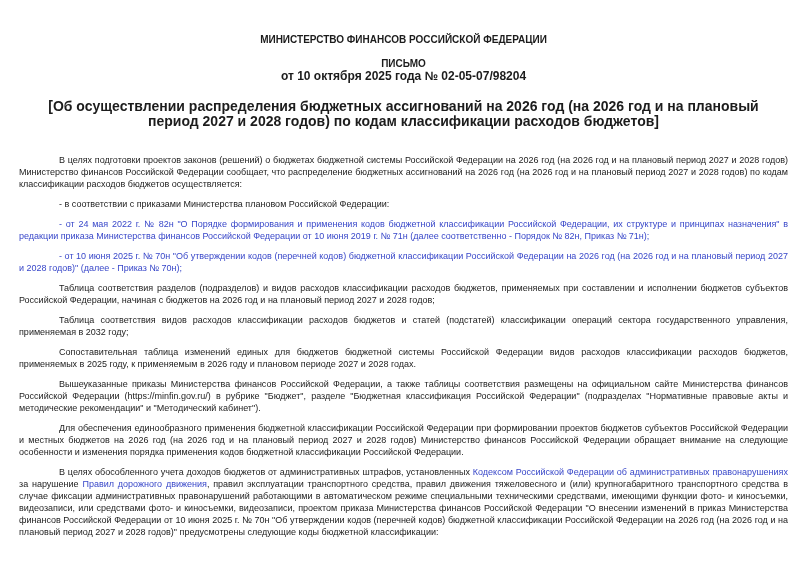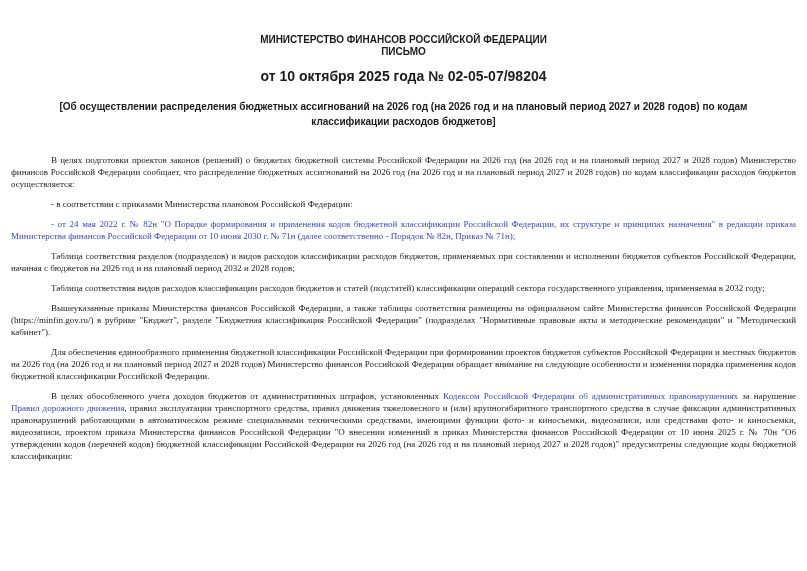--- a/index.html
+++ b/index.html
@@ -25,43 +25,42 @@
     text-align: center;
     font-weight: bold;
   }
   .org {
     font-size: 10px;
     line-height: 12px;
   }
   .doc-type {
     font-size: 10px;
     line-height: 12px;
+    margin-top: 12px;
   }
   .doc-date {
-    font-size: 14px;
+    font-size: 12px;
     line-height: 12px;
-    margin-top: 12px;
   }
   .subject {
-    font-size: 10px;
+    font-size: 14px;
     line-height: 15px;
     margin: 17px auto 16px auto;
     max-width: 762px;
     font-weight: bold;
   }
   .doc-body {
     margin-top: 25px;
     font-size: 9px;
     line-height: 12px;
     text-align: justify;
   }
   .doc-body p {
-    margin: 8px 0;
+    margin: 8px 8px;
     text-indent: 40px;
-    font-family: Liberation Serif, serif;
   }
   .link {
     color: #3847c9;
     text-decoration: none;
     cursor: pointer;
   }
 </style>
 </head>
 <body>
 
@@ -72,29 +71,31 @@
     <div class="doc-type">ПИСЬМО</div>
     <div class="doc-date">от 10 октября 2025 года № 02-05-07/98204</div>
     <div class="subject">[Об осуществлении распределения бюджетных ассигнований на 2026 год (на 2026 год и на плановый период 2027 и 2028 годов) по кодам классификации расходов бюджетов]</div>
   </div>
 
   <div class="doc-body">
     <p>В целях подготовки проектов законов (решений) о бюджетах бюджетной системы Российской Федерации на 2026 год (на 2026 год и на плановый период 2027 и 2028 годов) Министерство финансов Российской Федерации сообщает, что распределение бюджетных ассигнований на 2026 год (на 2026 год и на плановый период 2027 и 2028 годов) по кодам классификации расходов бюджетов осуществляется:</p>
 
     <p>- в соответствии с приказами Министерства плановом Российской Федерации:</p>
 
-    <p class="link">- от 24 мая 2022 г. № 82н "О Порядке формирования и применения кодов бюджетной классификации Российской Федерации, их структуре и принципах назначения" в редакции приказа Министерства финансов Российской Федерации от 10 июня 2030 г. № 71н (далее соответственно - Порядок № 82н, Приказ № 71н);</p>
+    <p class="link">- от 24 мая 2022 г. № 82н "О Порядке формирования и применения кодов бюджетной классификации Российской Федерации, их структуре и принципах назначения" в редакции приказа Министерства финансов Российской Федерации от 10 июня 2019 г. № 71н (далее соответственно - Порядок № 82н, Приказ № 71н);</p>
+
+    <p class="link">- от 10 июня 2025 г. № 70н "Об утверждении кодов (перечней кодов) бюджетной классификации Российской Федерации на 2026 год (на 2026 год и на плановый период 2027 и 2028 годов)" (далее - Приказ № 70н);</p>
 
 
-
-    <p>Таблица соответствия разделов (подразделов) и видов расходов классификации расходов бюджетов, применяемых при составлении и исполнении бюджетов субъектов Российской Федерации, начиная с бюджетов на 2026 год и на плановый период 2032 и 2028 годов;</p>
+    <p>Таблица соответствия разделов (подразделов) и видов расходов классификации расходов бюджетов, применяемых при составлении и исполнении бюджетов субъектов Российской Федерации, начиная с бюджетов на 2026 год и на плановый период 2027 и 2028 годов;</p>
 
     <p>Таблица соответствия видов расходов классификации расходов бюджетов и статей (подстатей) классификации операций сектора государственного управления, применяемая в 2032 году;</p>
 
 
+    <p>Сопоставительная таблица изменений единых для бюджетов бюджетной системы Российской Федерации видов расходов классификации расходов бюджетов, применяемых в 2025 году, к применяемым в 2026 году и плановом периоде 2027 и 2028 годах.</p>
 
     <p>Вышеуказанные приказы Министерства финансов Российской Федерации, а также таблицы соответствия размещены на официальном сайте Министерства финансов Российской Федерации (https://minfin.gov.ru/) в рубрике "Бюджет", разделе "Бюджетная классификация Российской Федерации" (подразделах "Нормативные правовые акты и методические рекомендации" и "Методический кабинет").</p>
 
     <p>Для обеспечения единообразного применения бюджетной классификации Российской Федерации при формировании проектов бюджетов субъектов Российской Федерации и местных бюджетов на 2026 год (на 2026 год и на плановый период 2027 и 2028 годов) Министерство финансов Российской Федерации обращает внимание на следующие особенности и изменения порядка применения кодов бюджетной классификации Российской Федерации.</p>
 
 
     <p>
       <span>В целях обособленного учета доходов бюджетов от административных штрафов, установленных </span><span class="link">Кодексом Российской Федерации об административных правонарушениях</span><span> за нарушение </span><span class="link">Правил дорожного движения</span><span>, правил эксплуатации транспортного средства, правил движения тяжеловесного и (или) крупногабаритного транспортного средства в случае фиксации административных правонарушений работающими в автоматическом режиме специальными техническими средствами, имеющими функции фото- и киносъемки, видеозаписи, или средствами фото- и киносъемки, видеозаписи, проектом приказа Министерства финансов Российской Федерации "О внесении изменений в приказ Министерства финансов Российской Федерации от 10 июня 2025 г. № 70н "Об утверждении кодов (перечней кодов) бюджетной классификации Российской Федерации на 2026 год (на 2026 год и на плановый период 2027 и 2028 годов)" предусмотрены следующие коды бюджетной классификации:</span>
     </p>
   </div>

